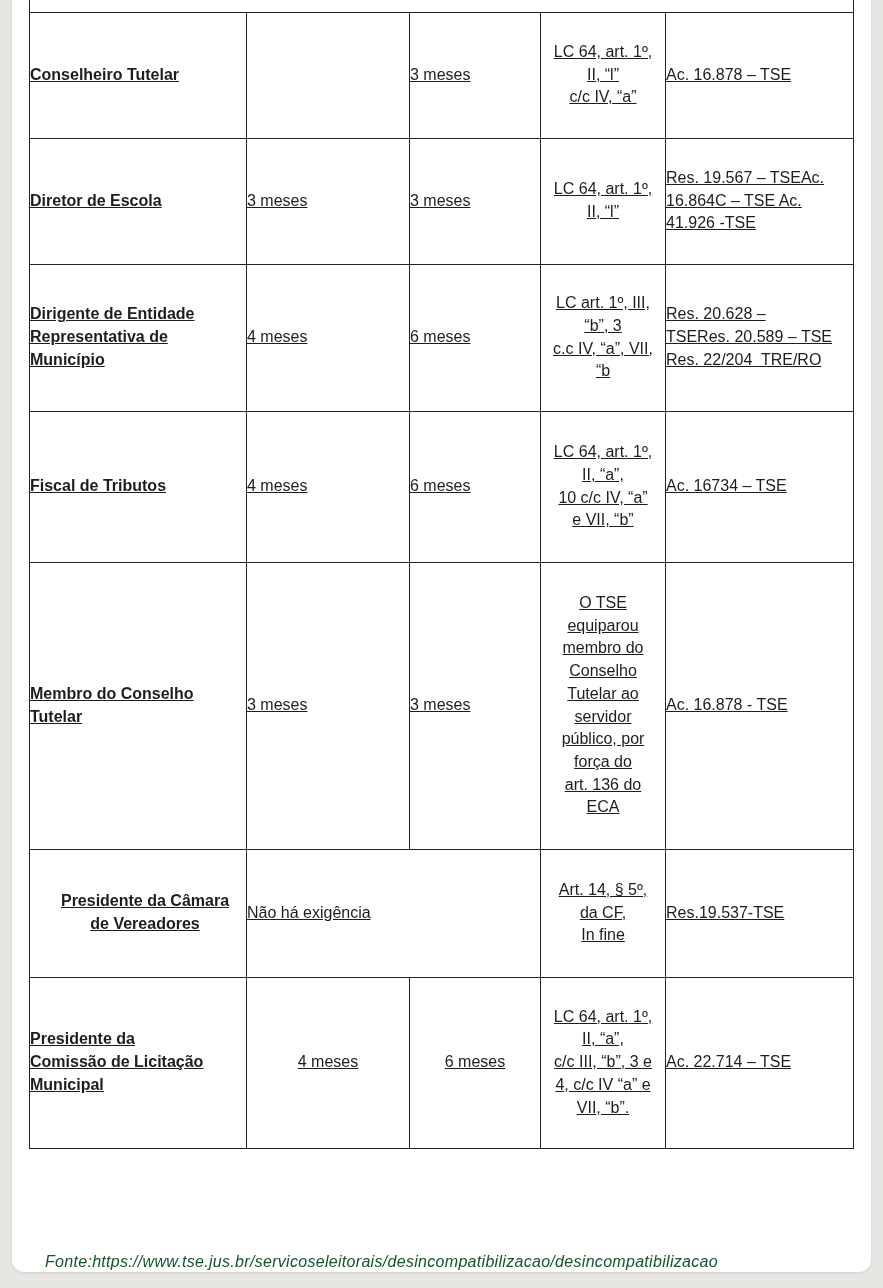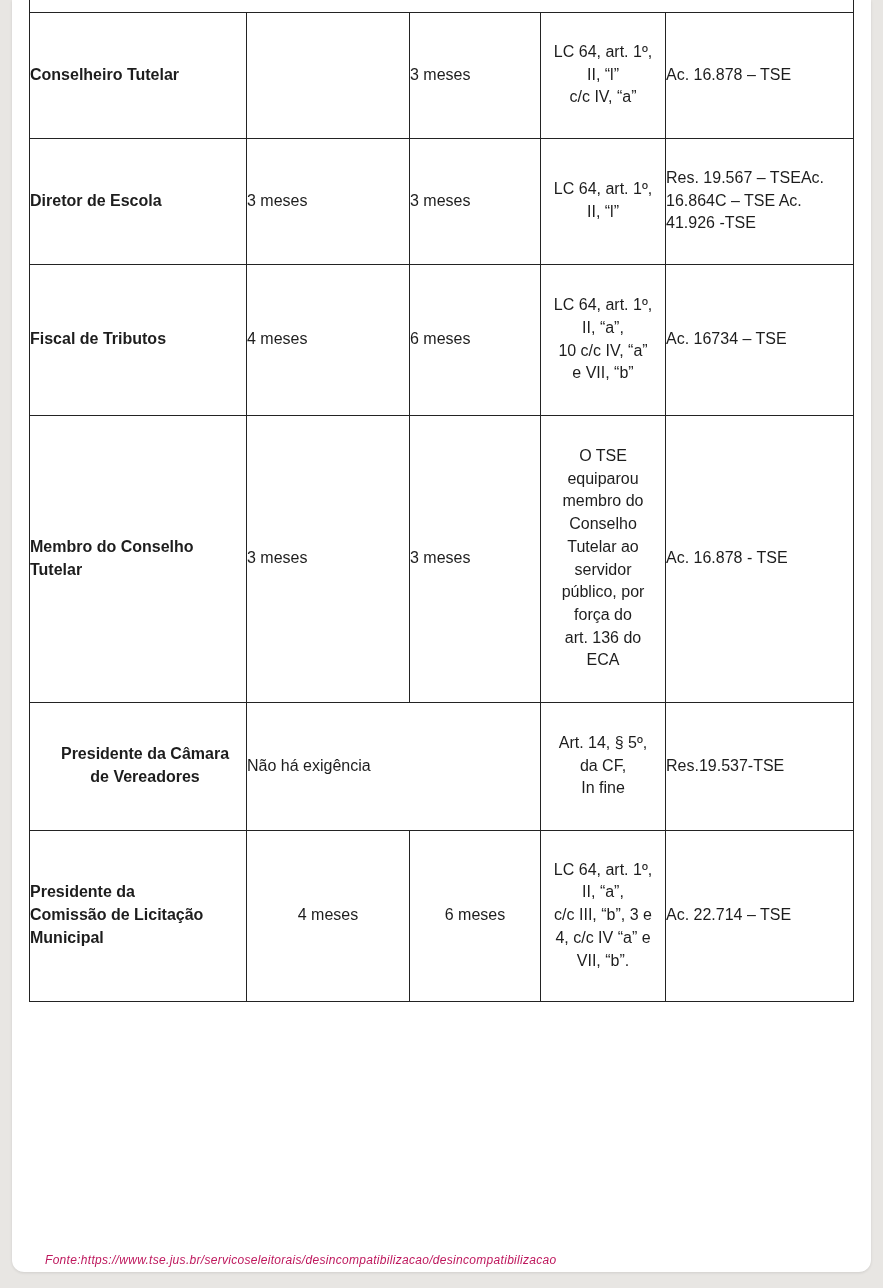--- a/index.html
+++ b/index.html
@@ -34,20 +34,21 @@
   }
   table.doc-table td {
     border: 1.5px solid #232323;
     vertical-align: middle;
     color: #1d1d1d;
     font-size: 16px;
     line-height: 1.42;
     white-space: pre-line;
     padding: 0;
     overflow: hidden;
+    text-decoration: underline;
   }
   tr.partial-row td {
     border-top: none;
   }
   td.c0 {
     font-weight: bold;
     text-align: left;
     font-size: 16.5px;
     padding: 0 8px;
     line-height: 1.35;
@@ -76,23 +77,23 @@
     text-align: left;
     padding-left: 8px;
     padding-right: 2px;
     font-size: 15.5px;
   }
   .fonte {
     position: absolute;
     left: 33px;
     top: 1253px;
     font-style: italic;
-    font-size: 12px;
+    font-size: 16px;
     letter-spacing: 0.3px;
-    color: #be185d;
+    color: #14532d;
     white-space: nowrap;
   }
 </style>
 </head>
 <body>
 
 <div class="page">
 
   <table class="doc-table">
     <colgroup>
@@ -122,20 +123,34 @@
       <td class="c0">Diretor de Escola</td>
       <td class="c1">3 meses</td>
       <td class="c2">3 meses</td>
       <td class="c3">LC 64, art. 1º,
 II, “l”</td>
       <td class="c4">Res. 19.567 – TSEAc.
 16.864C – TSE Ac.
 41.926 -TSE</td>
     </tr>
 
+    <tr style="height:147px">
+      <td class="c0">Dirigente de Entidade
+Representativa de
+Município</td>
+      <td class="c1">4 meses</td>
+      <td class="c2">6 meses</td>
+      <td class="c3">LC art. 1º, III,
+“b”, 3
+c.c IV, “a”, VII,
+“b</td>
+      <td class="c4">Res. 20.628 –
+TSERes. 20.589 – TSE
+Res. 22/204&nbsp; TRE/RO</td>
+    </tr>
 
     <tr style="height:151px">
       <td class="c0">Fiscal de Tributos</td>
       <td class="c1">4 meses</td>
       <td class="c2">6 meses</td>
       <td class="c3">LC 64, art. 1º,
 II, “a”,
 10 c/c IV, “a”
 e VII, “b”</td>
       <td class="c4">Ac. 16734 – TSE</td>

